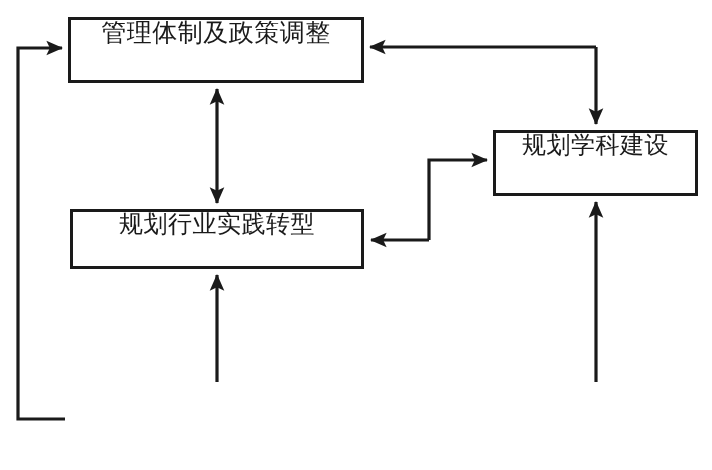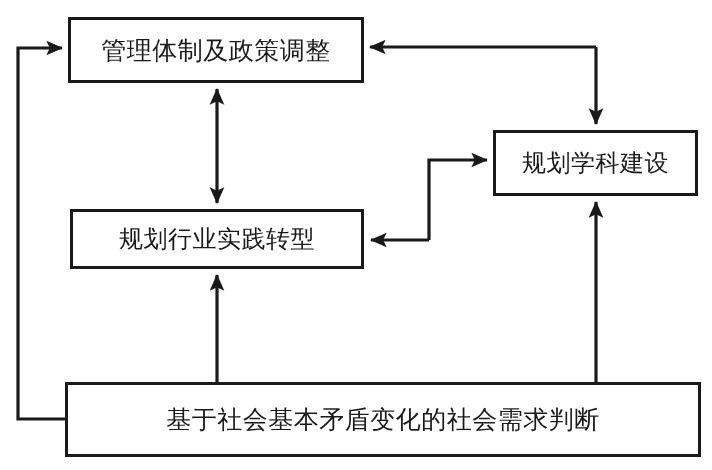--- a/index.html
+++ b/index.html
@@ -24,21 +24,20 @@
     top: 0;
     width: 712px;
     height: 470px;
   }
   .node {
     position: absolute;
     box-sizing: border-box;
     border: 3px solid #1a1a1a;
     background: #ffffff;
     display: flex;
-    align-items: center;
     justify-content: center;
     z-index: 2;
   }
   .node-label {
     font-family: "DejaVu Serif", "Liberation Serif", serif;
     color: #1a1a1a;
     white-space: nowrap;
     letter-spacing: 0.5px;
     line-height: 1;
   }
@@ -91,17 +90,14 @@
   </div>
 
   <div class="node" id="node-academic">
     <span class="node-label">规划学科建设</span>
   </div>
 
   <div class="node" id="node-practice">
     <span class="node-label">规划行业实践转型</span>
   </div>
 
-  <div class="node" id="node-demand">
-    <span class="node-label">基于社会基本矛盾变化的社会需求判断</span>
-  </div>
 
 </div>
 
 </body></html>

